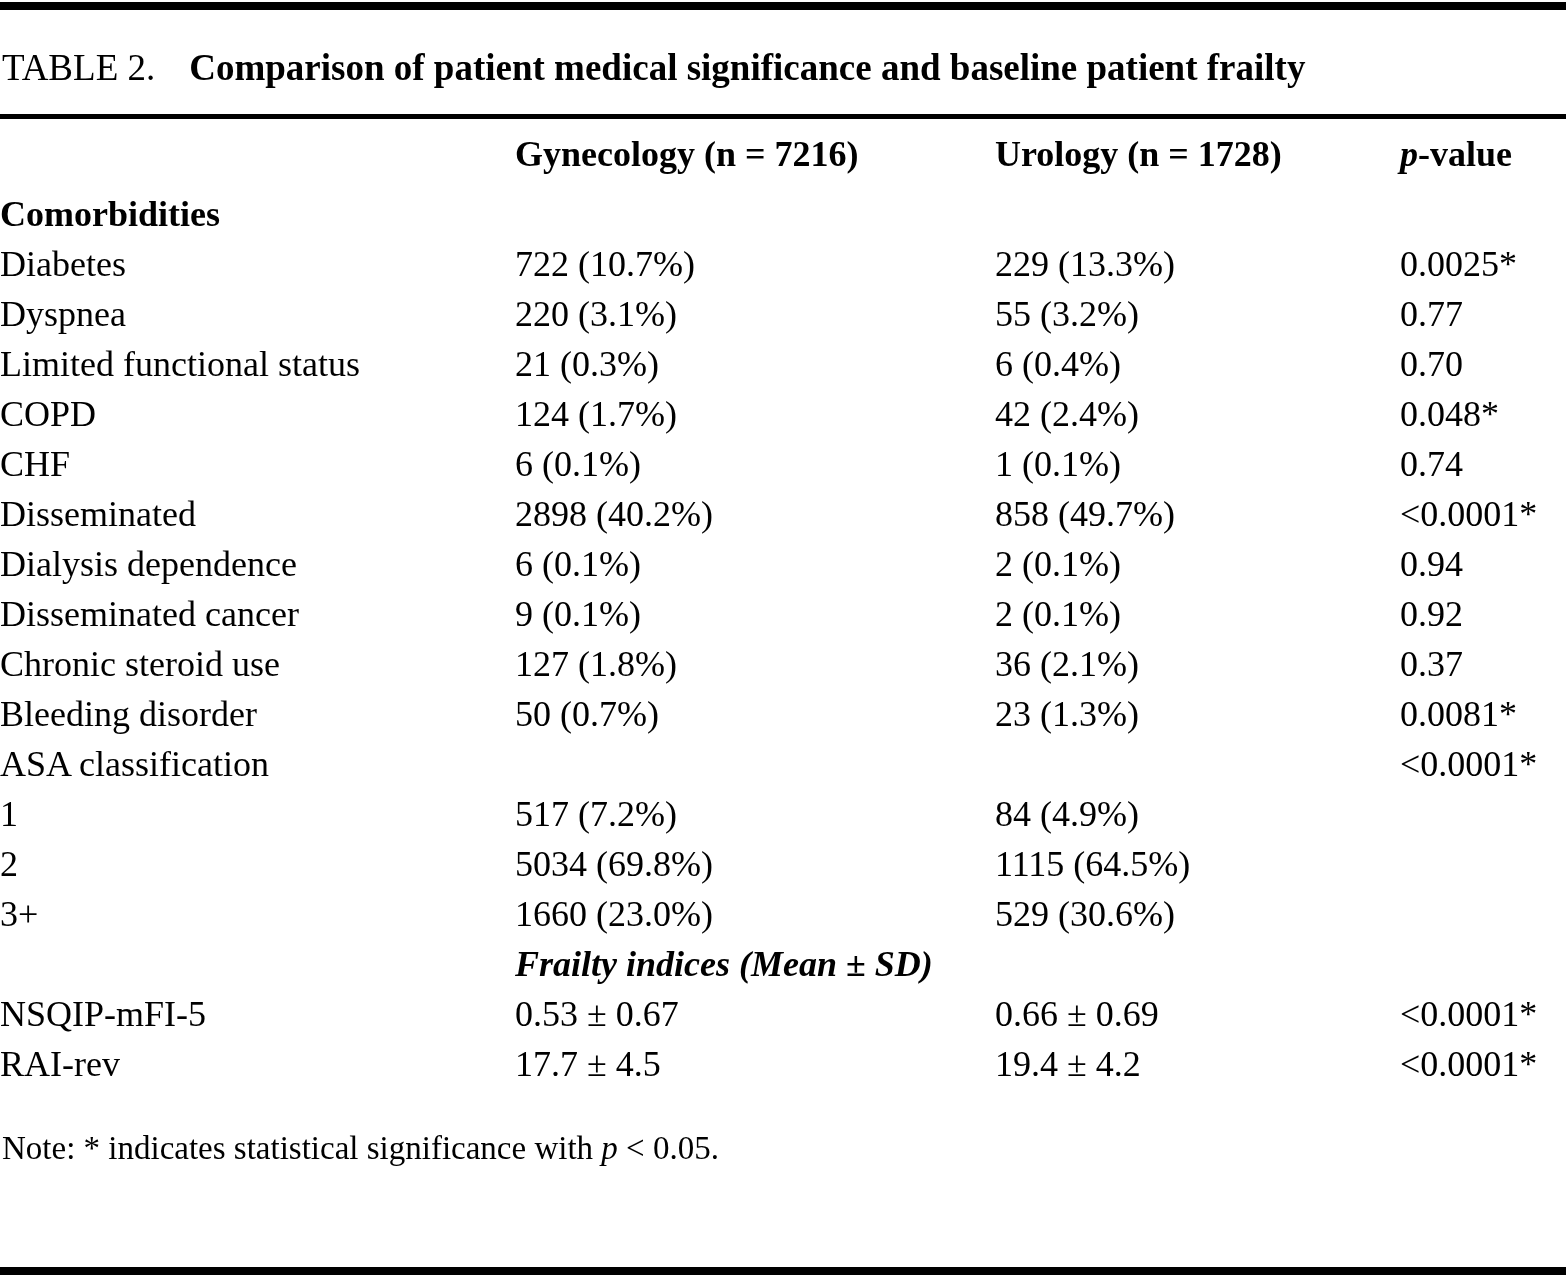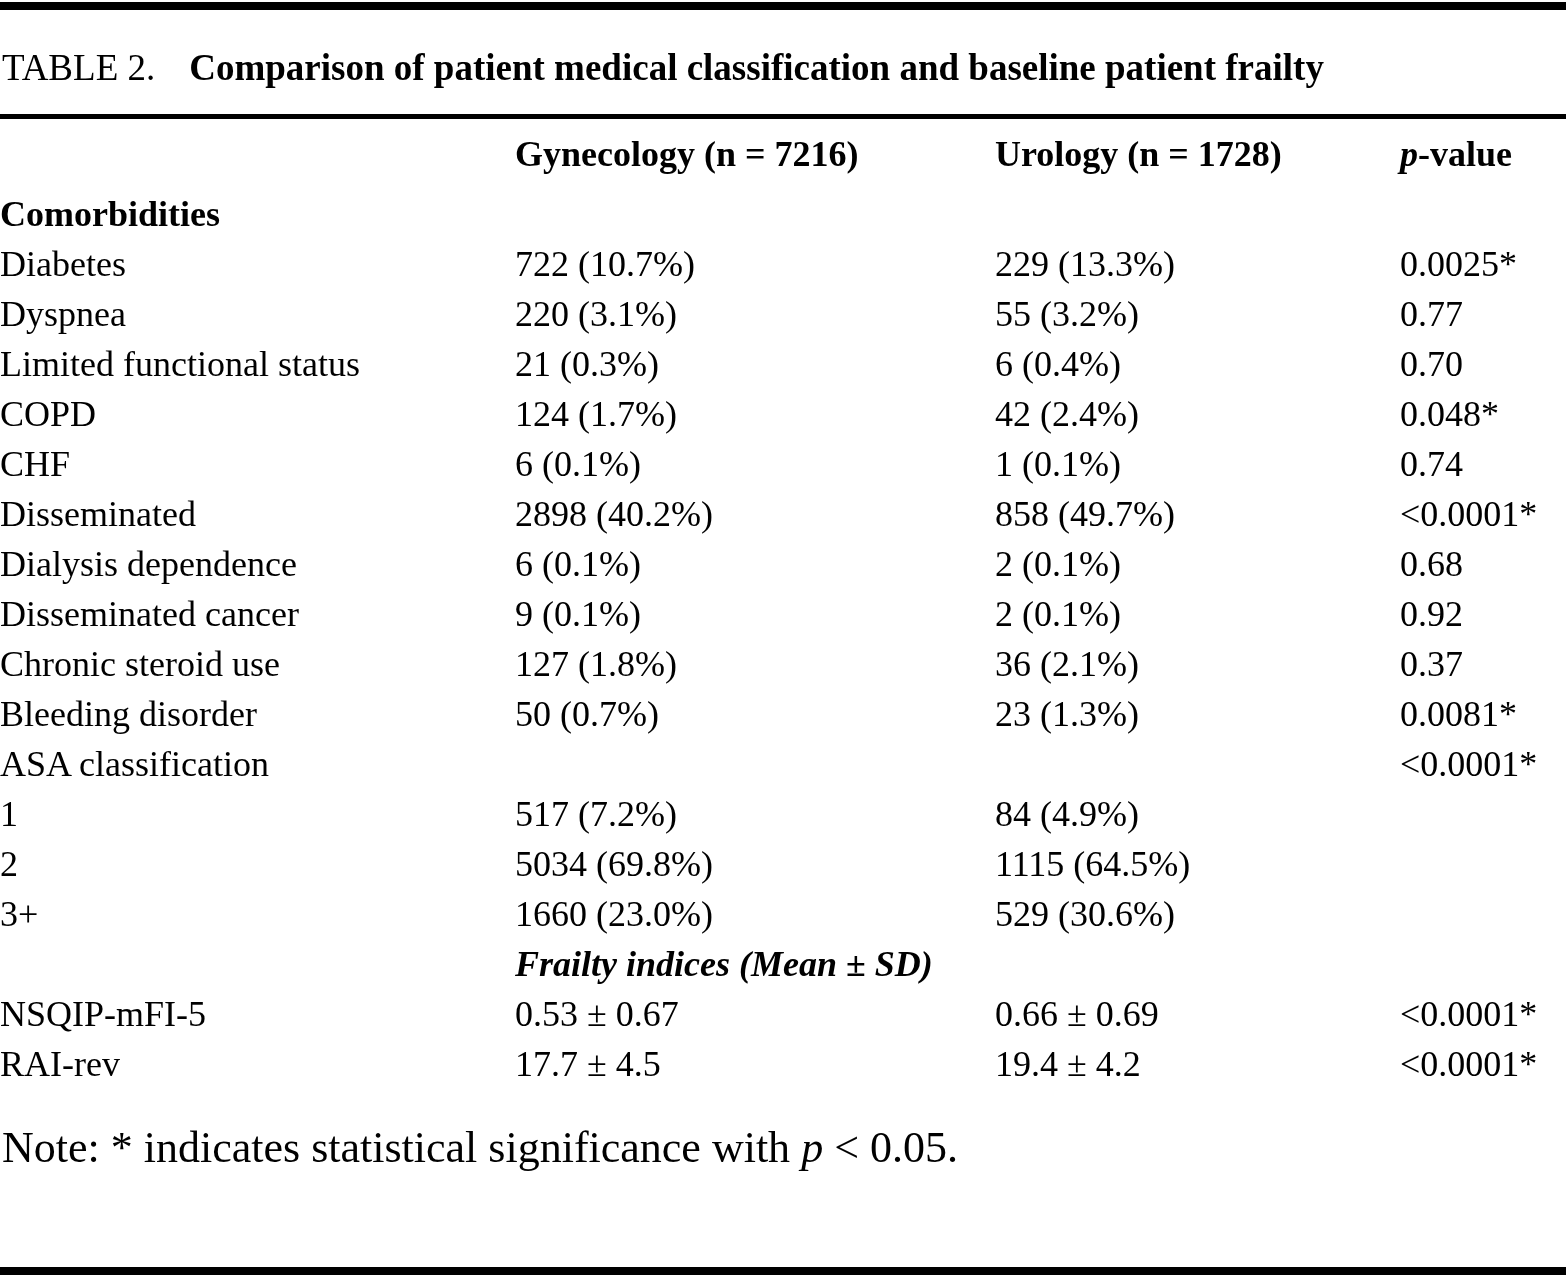--- a/index.html
+++ b/index.html
@@ -70,21 +70,21 @@
   }
   tr.section-row td {
     font-weight: bold;
   }
   td.span-section {
     font-weight: bold;
     font-style: italic;
   }
   .note-line {
     margin: 36px 0 0 2px;
-    font-size: 44px;
+    font-size: 33px;
     line-height: 46px;
     white-space: nowrap;
   }
   .rule-bottom {
     position: absolute;
     left: 0;
     right: 0;
     bottom: 2px;
     height: 8px;
     background: #000;
@@ -92,21 +92,21 @@
   i.pvar { font-style: italic; }
 </style>
 </head>
 <body>
 
 <div class="page">
 
   <div class="rule-top"></div>
 
   <div class="title-line">
-    <span class="table-label">TABLE 2.</span><span class="title-text">Comparison of patient medical classification and baseline patient frailty</span>
+    <span class="table-label">TABLE 2.</span><span class="title-text">Comparison of patient medical significance and baseline patient frailty</span>
   </div>
 
   <div class="rule-mid"></div>
 
   <table>
     <colgroup>
       <col class="c1">
         <col class="c2">
         <col class="c3">
         <col class="c4">
@@ -159,21 +159,21 @@
         <tr>
           <td>Disseminated</td>
           <td>2898 (40.2%)</td>
           <td>858 (49.7%)</td>
           <td>&lt;0.0001*</td>
         </tr>
         <tr>
           <td>Dialysis dependence</td>
           <td>6 (0.1%)</td>
           <td>2 (0.1%)</td>
-          <td>0.68</td>
+          <td>0.94</td>
         </tr>
         <tr>
           <td>Disseminated cancer</td>
           <td>9 (0.1%)</td>
           <td>2 (0.1%)</td>
           <td>0.92</td>
         </tr>
         <tr>
           <td>Chronic steroid use</td>
           <td>127 (1.8%)</td>

